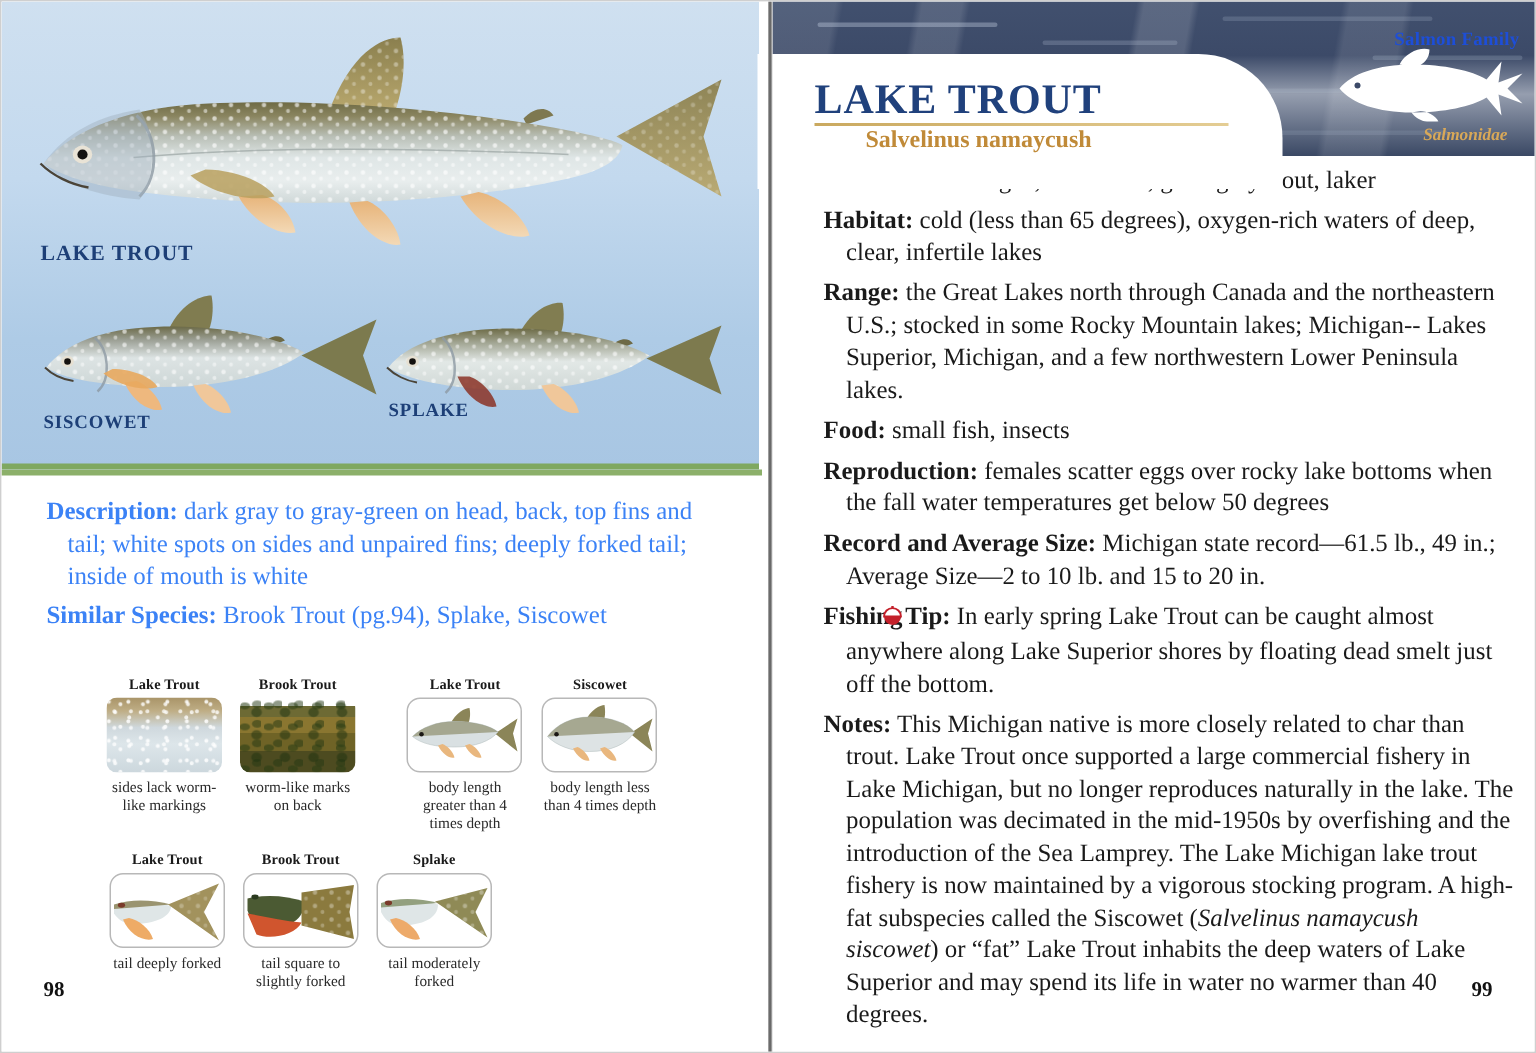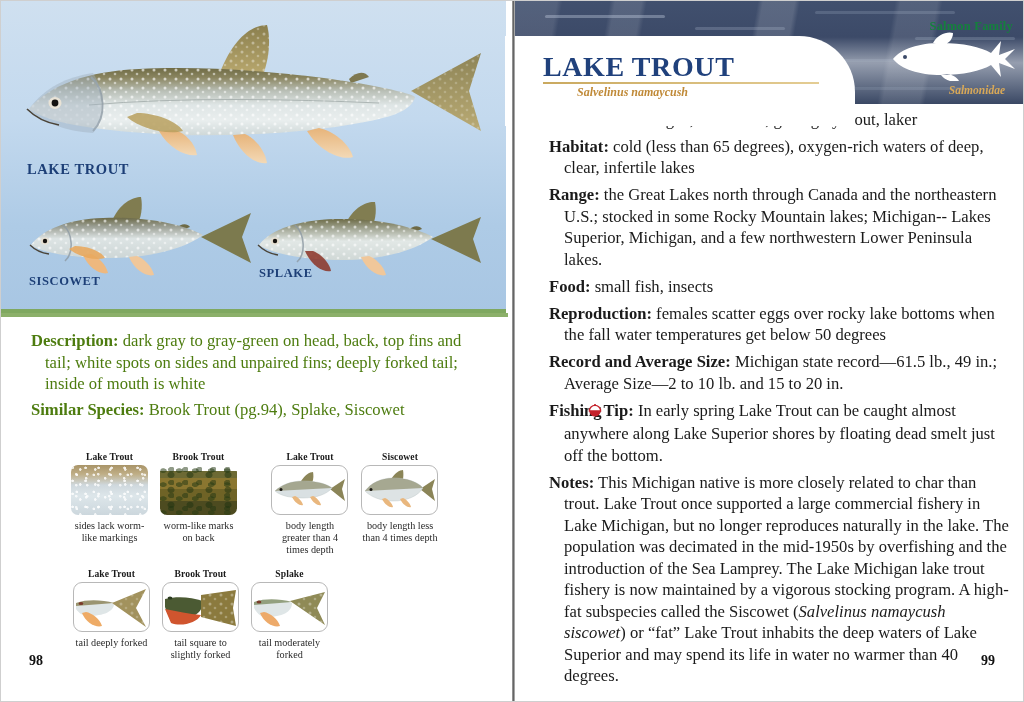--- a/index.html
+++ b/index.html
@@ -43,21 +43,21 @@
     position:absolute; font-family:"Liberation Serif", serif; font-weight:bold;
     color:#1d3f77; letter-spacing:.6px;
   }
   #lbl-laketrout { left:26px; top:160px; font-size:14.5px; }
   #lbl-siscowet  { left:28px; top:273px; font-size:12.5px; }
   #lbl-splake    { left:258px; top:265px; font-size:12.5px; }
 
   
   .body-text {
     position:absolute; left:30px; width:452px;
-    font-size:16.6px; line-height:1.30; color:#4d7c0f;
+    font-size:16.6px; line-height:1.30; color:#3b82f6;
   }
   .body-text p { text-indent:-14px; padding-left:14px; margin-bottom:4px; }
   .body-text b { font-weight:bold; }
   #desc-block { top:329px; }
 
   
   .cmp-wrap { position:absolute; left:70px; top:450px; width:380px; }
   .cmp-row { display:flex; gap:0px; }
   .cmp-row.row2 { margin-top:12px; margin-left:2px; }
   .cmp-cell { width:77px; margin-right:12px; text-align:center; }
@@ -119,27 +119,27 @@
     position:absolute; left:28px; top:81px; width:276px; height:2.4px;
     background:linear-gradient(to right,#caa95f,#e4cd94); z-index:5;
   }
   .sp-title {
     position:absolute; left:28px; top:50px; z-index:6;
     font-family:"Liberation Serif", serif; font-weight:bold;
     font-size:28px; color:#20417c; letter-spacing:.6px;
   }
   .sp-sci {
     position:absolute; left:62px; top:84px; z-index:6;
-    font-family:"Liberation Serif", serif; font-style:italic; font-weight:bold;
-    font-size:12px; color:#c08a38;
+    font-family:"Liberation Serif", serif; font-weight:bold;
+    font-size:16px; color:#c08a38;
   }
   .fam-name {
     position:absolute; right:12px; top:18px; z-index:6;
     font-family:"Liberation Serif", serif; font-weight:bold; font-size:12.5px;
-    color:#15803d; letter-spacing:.2px;
+    color:#1d4ed8; letter-spacing:.2px;
   }
   .fam-sci {
     position:absolute; right:20px; top:83px; z-index:6;
     font-family:"Liberation Serif", serif; font-style:italic; font-weight:bold;
     font-size:11.5px; color:#d8a858;
   }
   .fam-icon { position:absolute; right:8px; top:30px; z-index:6; }
 
   #right-text {
     position:absolute; left:34px; top:108px; width:460px;

